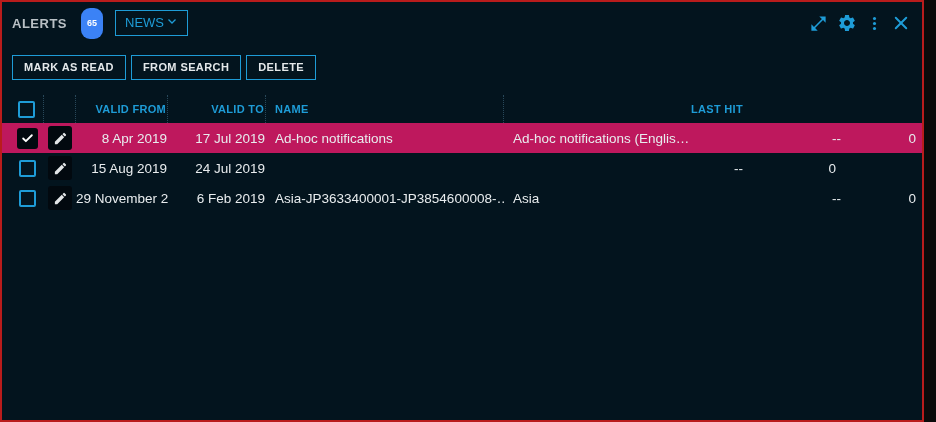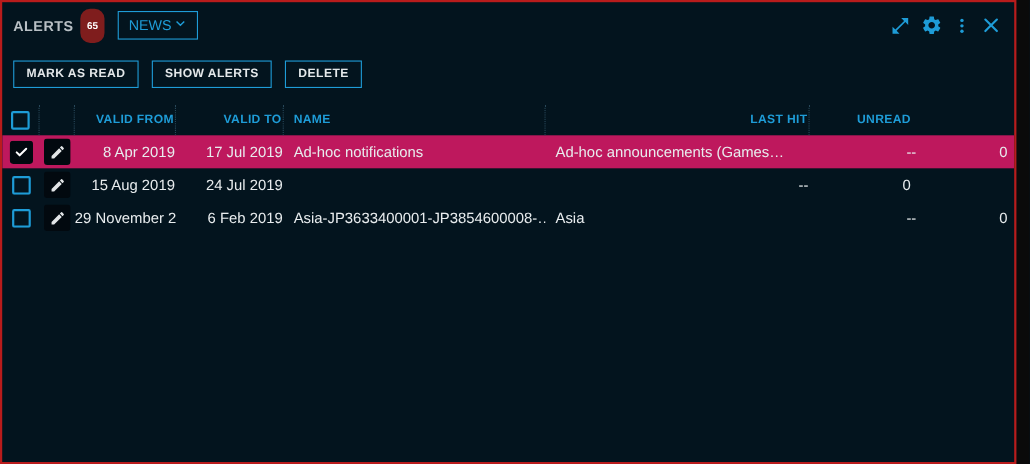--- a/index.html
+++ b/index.html
@@ -19,56 +19,57 @@
   .titlebar {
     height: 42px;
     display: flex; align-items: center;
     padding: 0 12px 0 10px;
   }
   .panel-title {
     color: #b9c0c5; font-size: 13px; font-weight: bold;
     letter-spacing: .5px;
   }
   .badge {
-    margin-left: 6px;
-    background: #7f1d1d; color: #ffffff;
+    margin-left: 14px;
+    background: #3b82f6; color: #ffffff;
     font-size: 9px; font-weight: bold;
     padding: 10px 6px; border-radius: 9px;
     line-height: 11px;
   }
   .dropdown {
     margin-left: 12px;
     display: inline-flex; align-items: center; gap: 2px;
     border: 1px solid #1e9cd7; background: transparent;
     color: #1e9cd7; font-family: inherit;
     font-size: 13px; padding: 4px 9px 5px 9px;
     cursor: pointer;
   }
   .win-icons { margin-left: auto; display: flex; align-items: center; gap: 9px; }
   .win-icons svg { display: block; cursor: pointer; }
 
   
   .toolbar {
     margin-top: 11px;
     padding: 0 10px;
-    display: flex; gap: 12px;
+    display: flex; gap: 5px;
   }
   .tb-btn {
     border: 1px solid #1e9cd7; background: transparent;
     color: #e4e8ea; font-family: inherit;
     font-size: 11px; font-weight: 600; letter-spacing: .4px;
     padding: 5px 11px 6px 11px;
     cursor: pointer;
   }
 
   
   .grid-row {
     display: grid;
     grid-template-columns: 34px 32px 92px 98px 238px 240px 98px auto;
     align-items: center;
+    padding-left: 8px;
   }
   .thead {
     margin-top: 15px;
     height: 28px;
   }
   .th {
     color: #1e9cd7; font-size: 11px; font-weight: bold;
     letter-spacing: .3px;
     height: 28px; display: flex; align-items: center;
     border-right: 1px dotted #28485a;
@@ -149,55 +150,54 @@
         <svg width="18" height="18" viewBox="0 0 24 24" fill="none" stroke="#1e9cd7" stroke-width="2.6" stroke-linecap="round">
             <line x1="5" y1="5" x2="19" y2="19"></line>
             <line x1="19" y1="5" x2="5" y2="19"></line>
           </svg>
       </span>
     </div>
   </div>
 
   <div class="toolbar">
     <button class="tb-btn">MARK AS READ</button>
-    <button class="tb-btn">SHOW ALERTS</button>
+    <button class="tb-btn">FROM SEARCH</button>
     <button class="tb-btn">DELETE</button>
   </div>
 
   <div class="grid-row thead">
     <div class="th icon-col">
       <span class="checkbox"></span>
     </div>
     <div class="th icon-col"></div>
     <div class="th r">VALID FROM</div>
     <div class="th r">VALID TO</div>
     <div class="th l">NAME</div>
     <div class="th r">LAST HIT</div>
-    <div class="th r" style="padding-right:6px">UNREAD</div>
   </div>
 
   <div class="grid-row trow selected">
     <div class="cell c">
       <span class="checkbox checked">
         <svg width="13" height="13" viewBox="0 0 24 24" fill="none" stroke="#ffffff" stroke-width="3.4" stroke-linecap="round" stroke-linejoin="round">
             <polyline points="20,6 9,17 4,12"></polyline>
           </svg>
       </span>
     </div>
     <div class="cell c">
       <button class="edit-btn">
         <svg width="15" height="15" viewBox="0 0 24 24" fill="#e2e5e7">
             <path d="M3 17.25V21h3.75L17.81 9.94l-3.75-3.75L3 17.25zM20.71 7.04c.39-.39.39-1.02 0-1.41l-2.34-2.34a.9959.9959 0 0 0-1.41 0l-1.83 1.83 3.75 3.75 1.83-1.83z"></path>
           </svg>
       </button>
     </div>
     <div class="cell r">8 Apr 2019</div>
     <div class="cell r">17 Jul 2019</div>
     <div class="cell l">Ad-hoc notifications</div>
-    <div class="cell l">Ad-hoc announcements (Games…</div>
+    <div class="cell l">Ad-hoc notifications (Englis…</div>
     <div class="cell r">--</div>
     <div class="cell r unread">0</div>
   </div>
 
   <div class="grid-row trow">
     <div class="cell c">
       <span class="checkbox"></span>
     </div>
     <div class="cell c">
       <button class="edit-btn">

